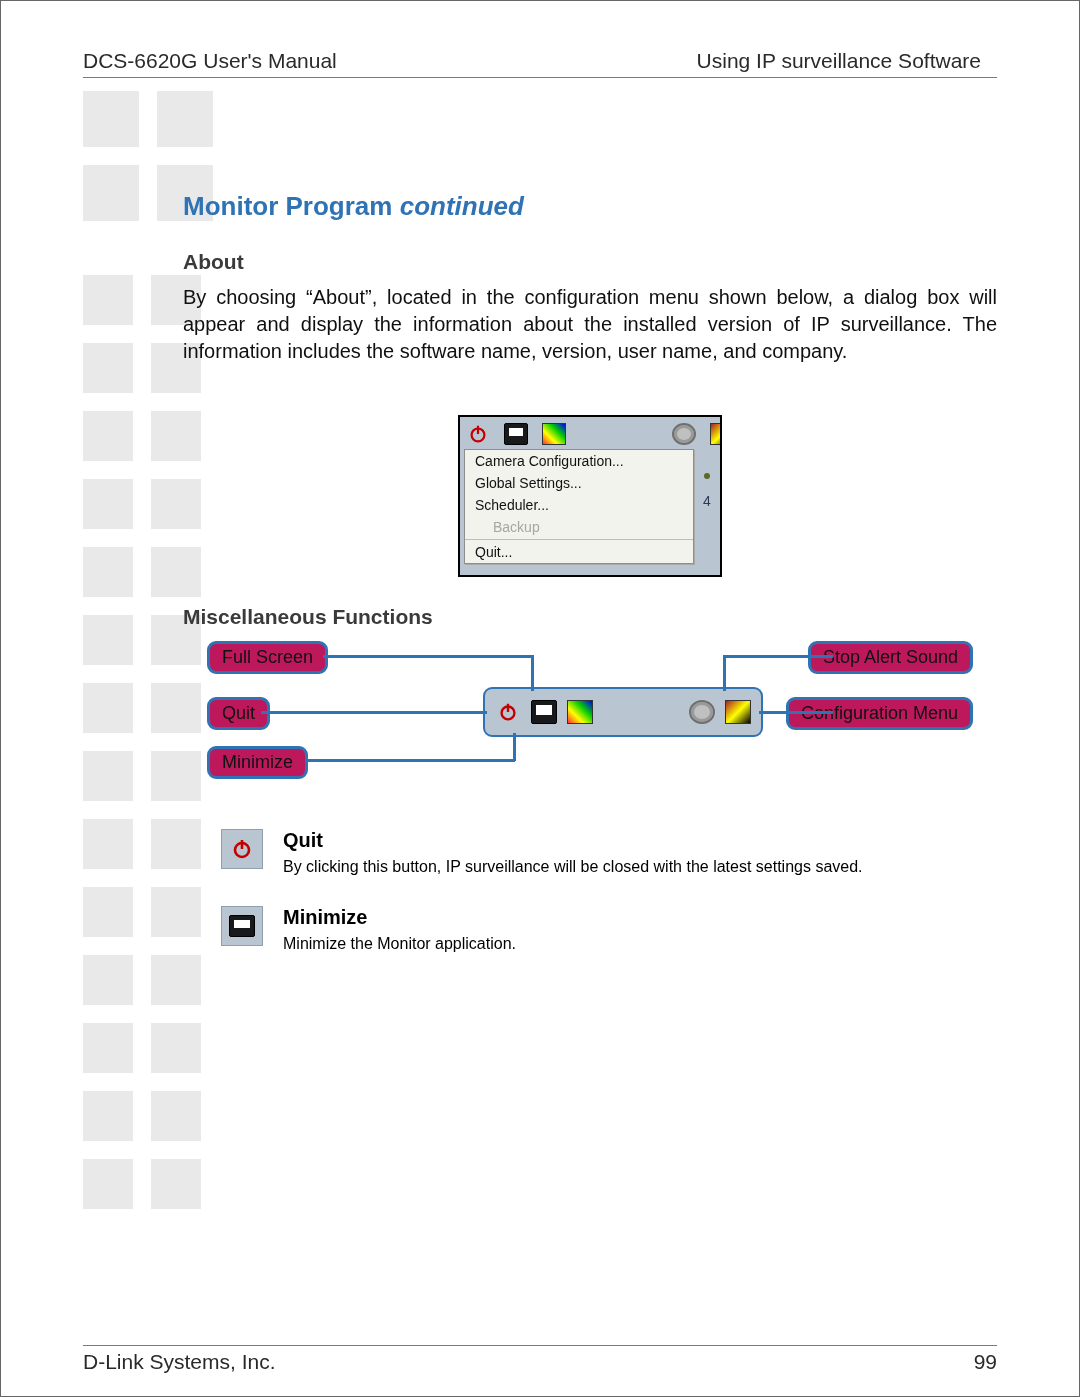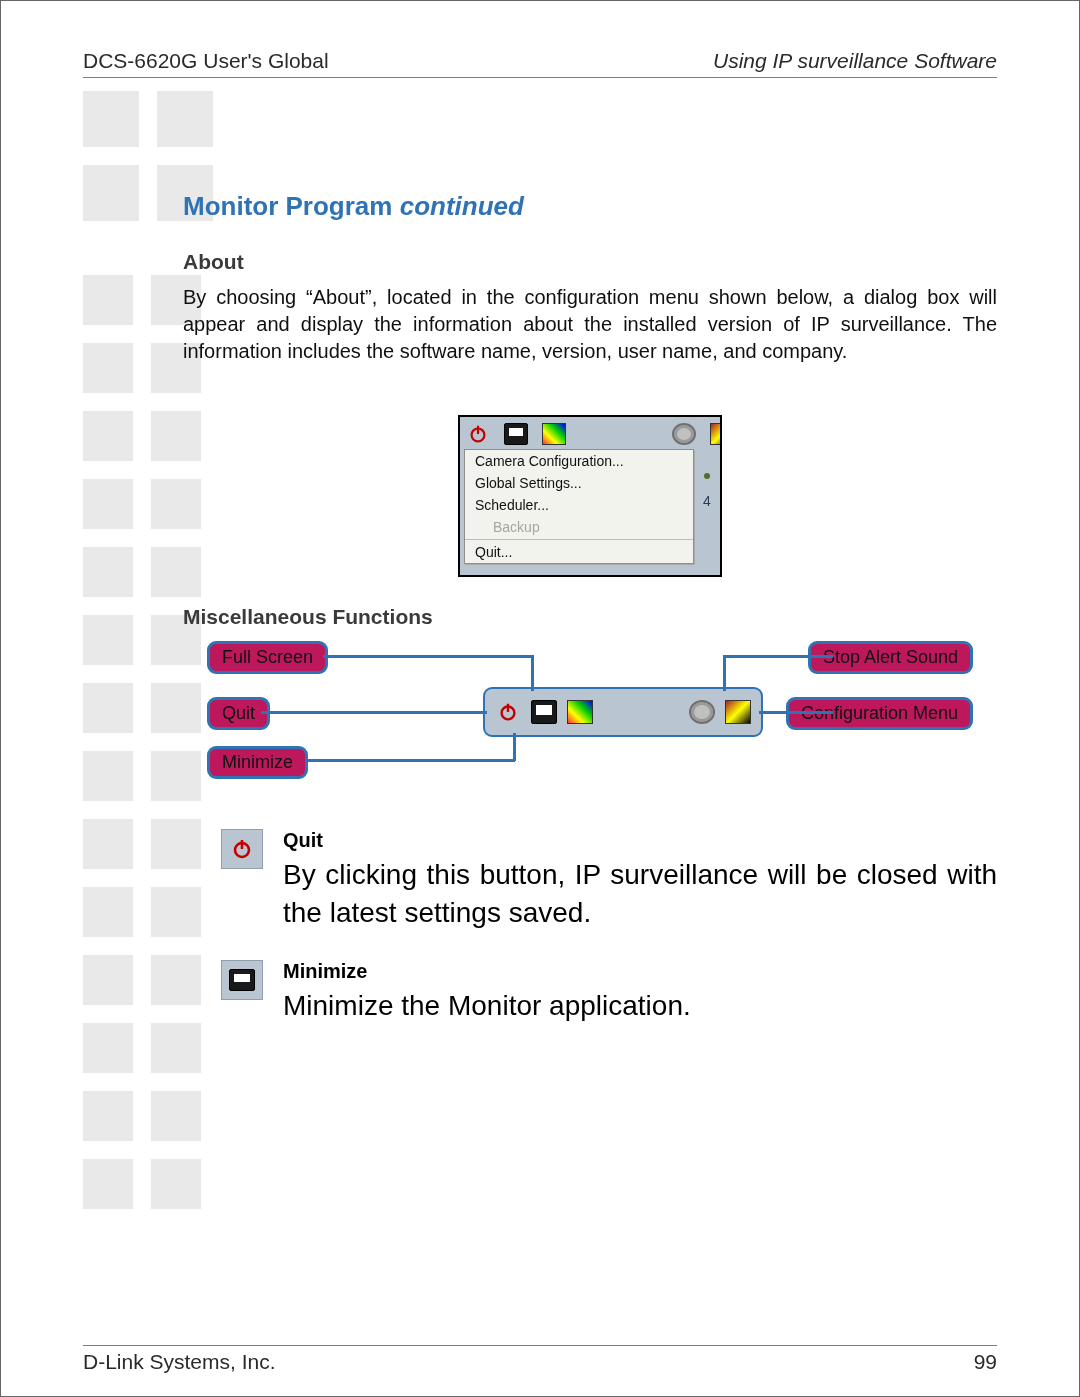--- a/index.html
+++ b/index.html
@@ -4,21 +4,21 @@
 <style>
   * { box-sizing: border-box; margin: 0; padding: 0; }
   html, body { width: 1080px; height: 1397px; background: #fff; font-family: Arial, Helvetica, sans-serif; color: #000; }
   .page { position: relative; width: 1080px; height: 1397px; border: 1px solid #666; }
   
   .rule { position: absolute; left: 82px; right: 82px; height: 1px; background: #7a7a7a; }
   .rule.top { top: 76px; }
   .rule.bottom { bottom: 50px; }
   .hdr { position: absolute; top: 48px; font-size: 21px; color: #2a2a2a; }
   .hdr.left { left: 82px; }
-  .hdr.right { right: 82px; font-style: italic; }
+  .hdr.right { right: 98px; }
   .ftr { position: absolute; bottom: 22px; font-size: 21px; color: #2a2a2a; }
   .ftr.left { left: 82px; }
   .ftr.right { right: 82px; }
 
   
   .squares { position: absolute; left: 82px; top: 90px; }
   .sqrow { display: flex; gap: 18px; margin-bottom: 18px; }
   .sq { background: #e9e9e9; }
   .sq.big { width: 56px; height: 56px; }
   .sq.small { width: 50px; height: 50px; }
@@ -70,28 +70,28 @@
   
   .line { position: absolute; background: #2f73b4; }
   .lv { width: 3px; }
   .lh { height: 3px; }
 
   
   .fn { display: flex; margin-top: 28px; }
   .fn .fn-ico { flex: 0 0 42px; height: 40px; margin-left: 38px; margin-right: 20px; background: #b9c6d2; display: flex; align-items: center; justify-content: center; border: 1px solid #8ea0b0; }
   .fn .fn-body { flex: 1; }
   .fn .fn-title { font-size: 20px; font-weight: bold; margin-bottom: 4px; }
-  .fn .fn-text { font-size: 28px; line-height: 1.35; text-align: justify; }
+  .fn .fn-text { font-size: 16px; line-height: 1.35; text-align: justify; }
 </style>
 </head>
 <body>
 
 <div class="page">
 
-  <div class="hdr left">DCS-6620G User's Global</div>
+  <div class="hdr left">DCS-6620G User's Manual</div>
   <div class="hdr right">Using IP surveillance Software</div>
   <div class="rule top"></div>
 
   <div class="squares">
     <div class="sqrow">
         <div class="sq big"></div>
         <div class="sq big"></div>
       </div>
     <div class="sqrow">
         <div class="sq big"></div>

